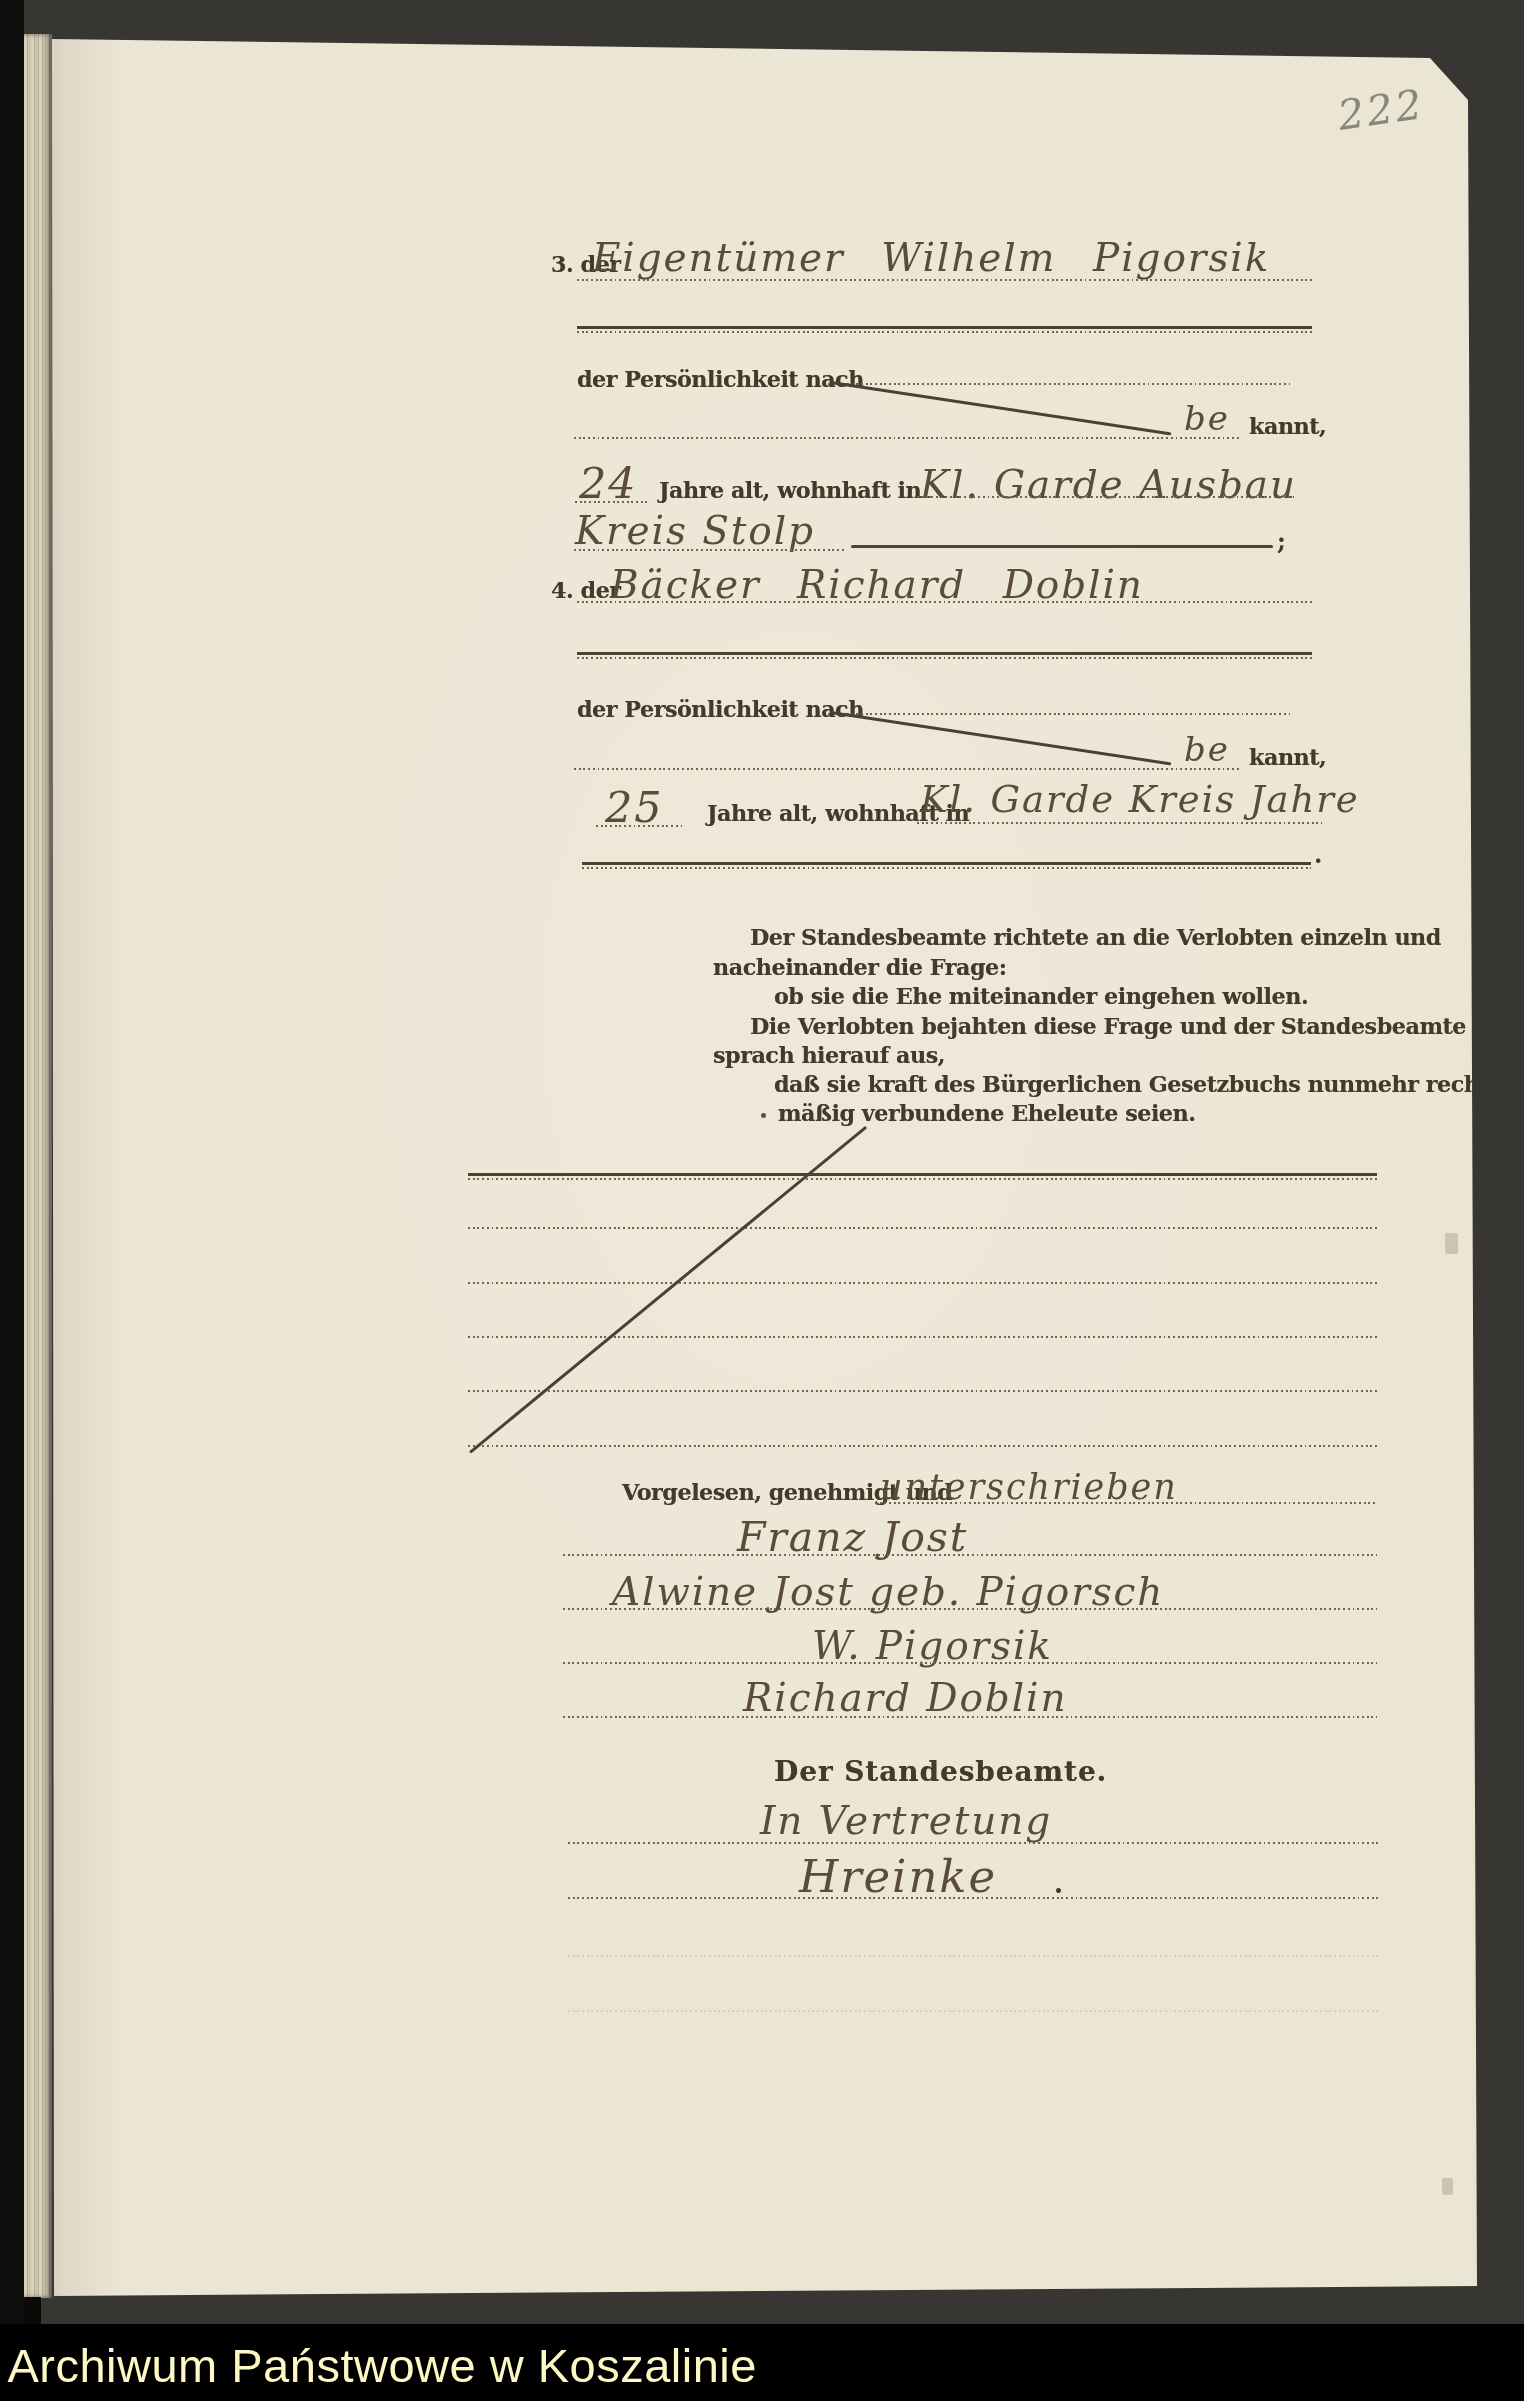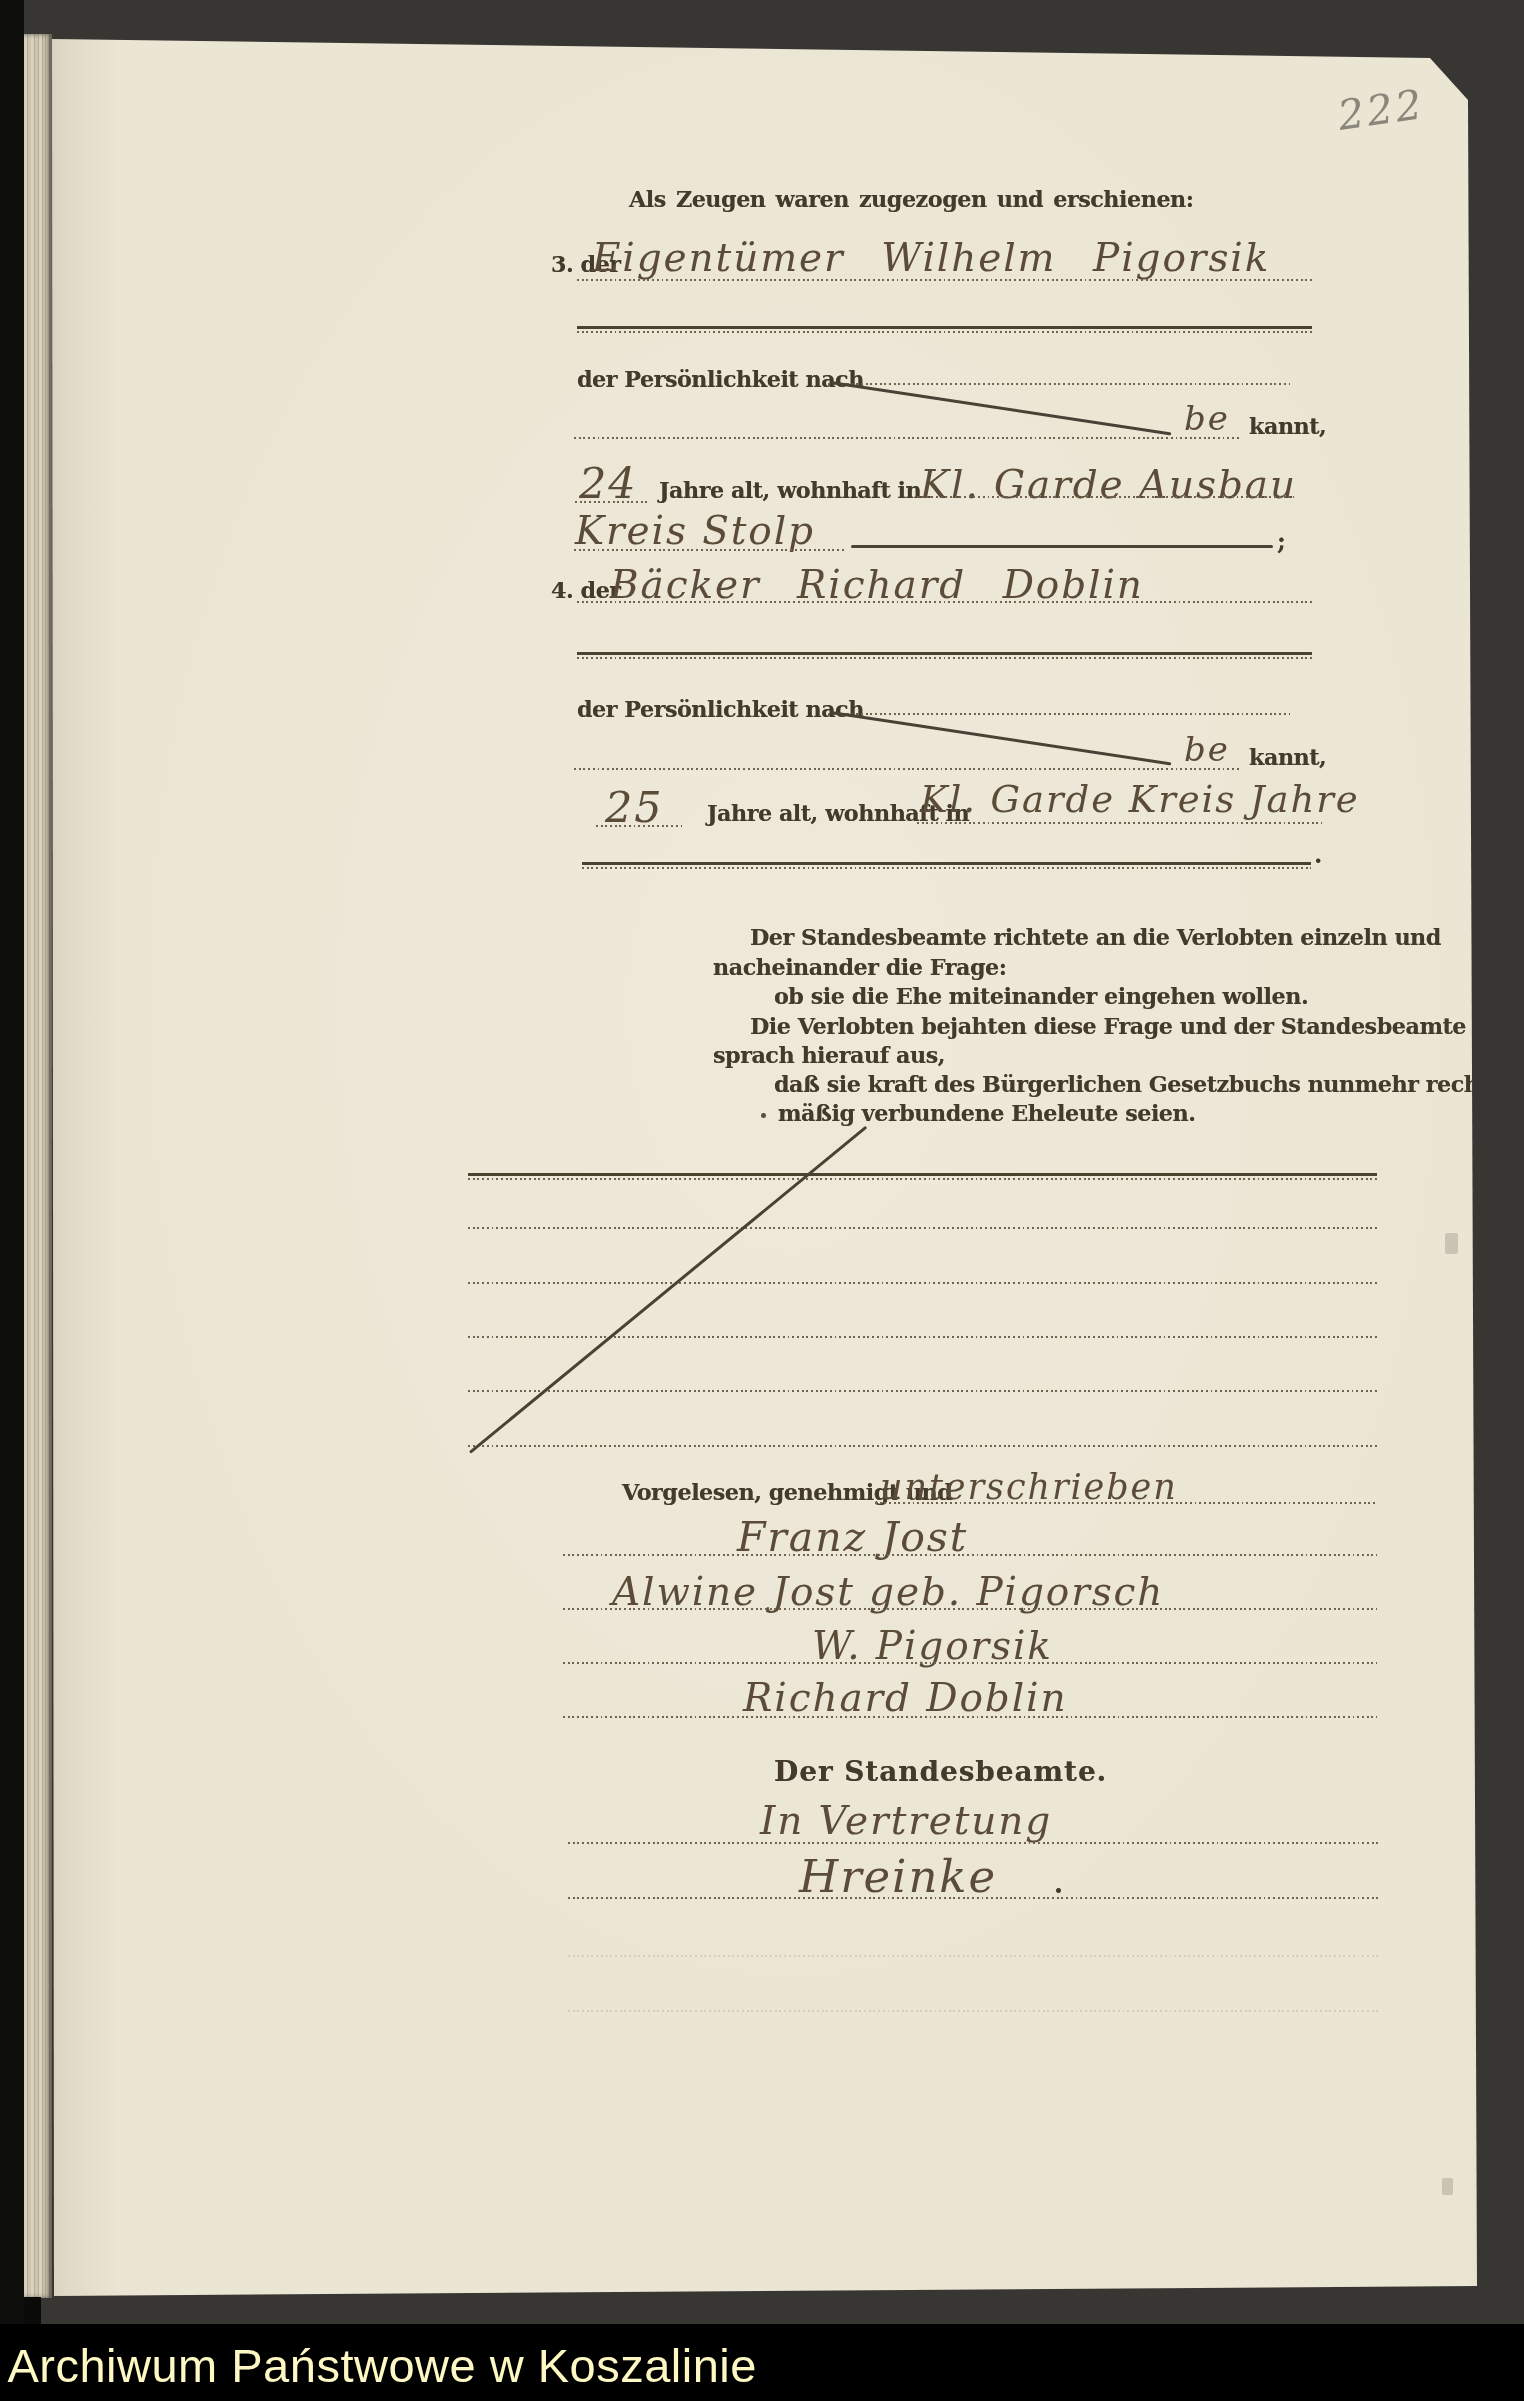--- a/index.html
+++ b/index.html
@@ -67,21 +67,20 @@
 <div id="canvas">
 
   <div class="left-black"></div>
   <div class="edge-stack"></div>
   <div class="gutter-below"></div>
 
   <div class="page">
 
     <div class="pencil">222</div>
 
-    <div class="print" style="left:629px;top:186px;word-spacing:2.8px;">Als Zeugen waren zugezogen und erschienen:</div>
 
     <div class="print" style="left:551px;top:251px;">3. der</div>
     <div class="hand" style="left:592px;top:235px;font-size:39px;word-spacing:22.3px;">Eigentümer Wilhelm Pigorsik</div>
     <div class="dotted" style="left:577px;top:279px;width:735px;"></div>
     <div class="heavy" style="left:577px;top:326px;width:735px;"></div>
 
     <div class="print" style="left:577px;top:366px;">der Persönlichkeit nach</div>
     <div class="dotted" style="left:828px;top:383px;width:464px;"></div>
     <div class="stroke" style="left:831px;top:381px;width:344px;transform:rotate(8.6deg);"></div>
     <div class="dotted" style="left:574px;top:437px;width:666px;"></div>

